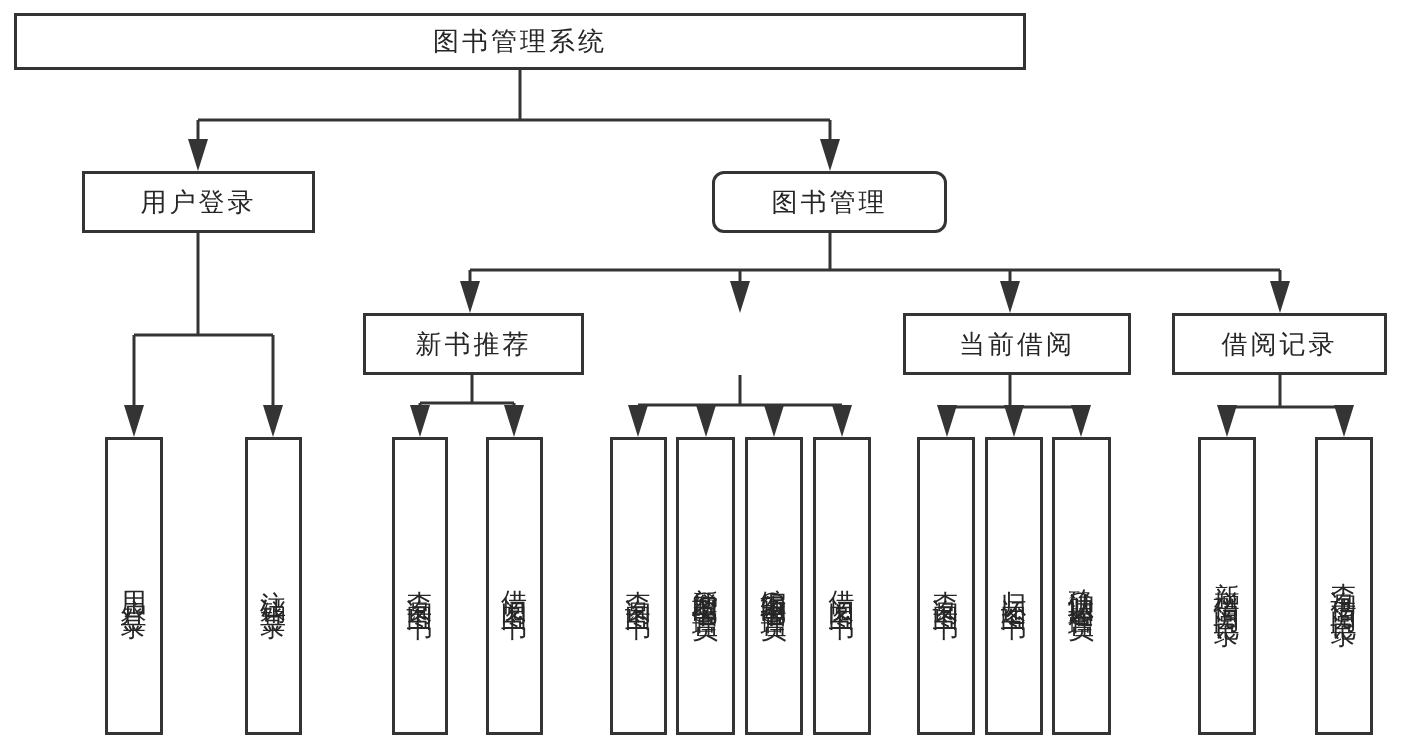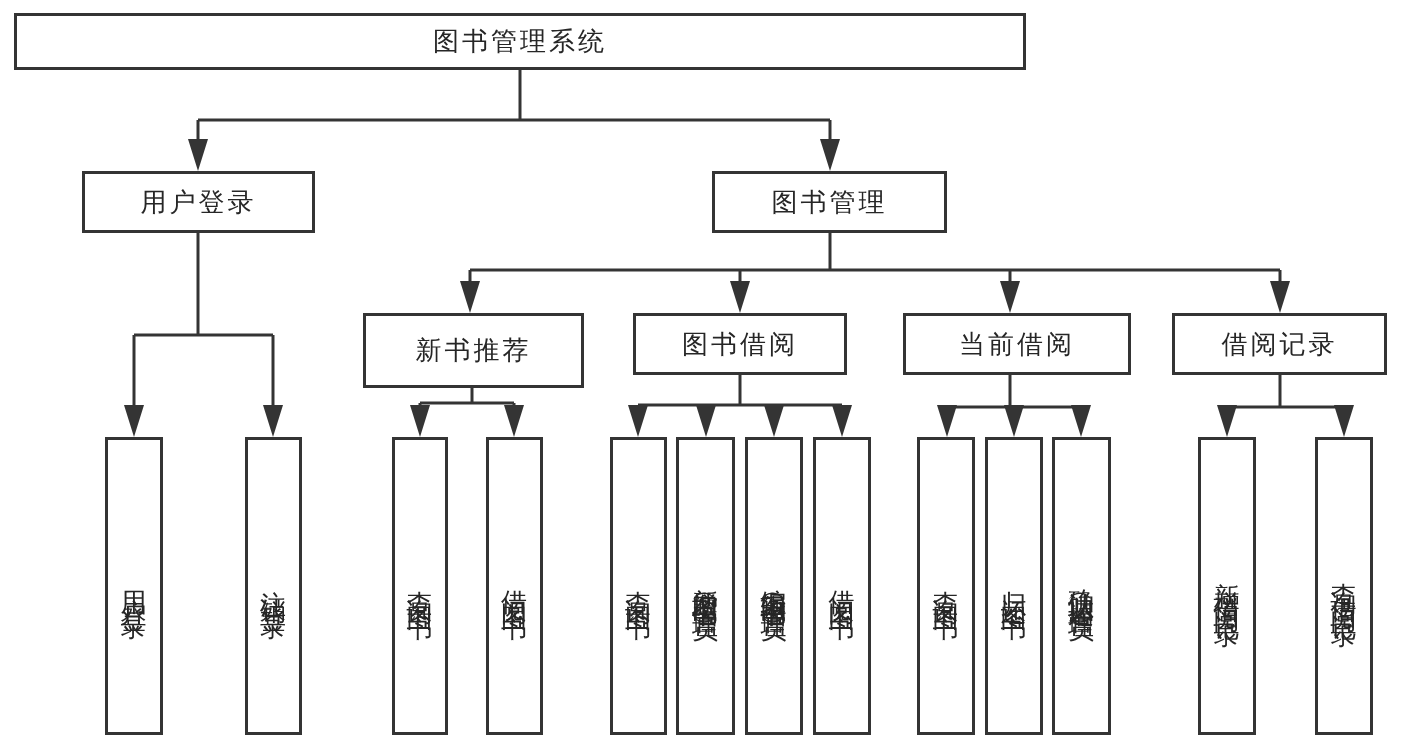--- a/index.html
+++ b/index.html
@@ -22,22 +22,22 @@
   .node.v span {
     writing-mode:vertical-rl;
     font-size:26px; letter-spacing:8px; line-height:1;
     color:#262626;
   }
   .node.v span.tight { letter-spacing:4px; }
 
   
   #n-root       { left:14px;   top:13px;  width:1012px; height:57px; }
   #n-login      { left:82px;   top:171px; width:233px;  height:62px; }
-  #n-bookmgmt   { left:712px;  top:171px; width:235px;  height:62px; }
-  #n-newbook    { left:363px;  top:313px; width:221px;  height:75px; }
+  #n-bookmgmt   { left:712px;  top:171px; width:235px;  height:62px;border-radius:12px; }
+  #n-newbook    { left:363px;  top:313px; width:221px;  height:62px; }
   #n-bookborrow { left:633px;  top:313px; width:214px;  height:62px; }
   #n-current    { left:903px;  top:313px; width:228px;  height:62px; }
   #n-records    { left:1172px; top:313px; width:215px;  height:62px; }
   .lvl3 { top:437px; height:298px; }
   #n-userlogin  { left:105px;  width:58px; }
   #n-logout     { left:245px;  width:57px; }
   #n-query1     { left:392px;  width:56px; }
   #n-borrow1    { left:486px;  width:57px; }
   #n-query2     { left:610px;  width:57px; }
   #n-add        { left:676px;  width:59px; }
@@ -124,23 +124,20 @@
   <div class="node h" id="n-login">
     <span>用户登录</span>
   </div>
   <div class="node h" id="n-bookmgmt">
     <span>图书管理</span>
   </div>
 
   <div class="node h" id="n-newbook">
     <span>新书推荐</span>
   </div>
-  <div class="node h" id="n-bookborrow">
-    <span>图书借阅</span>
-  </div>
   <div class="node h" id="n-current">
     <span>当前借阅</span>
   </div>
   <div class="node h" id="n-records">
     <span>借阅记录</span>
   </div>
 
   <div class="node v lvl3" id="n-userlogin">
     <span>用户登录</span>
   </div>

